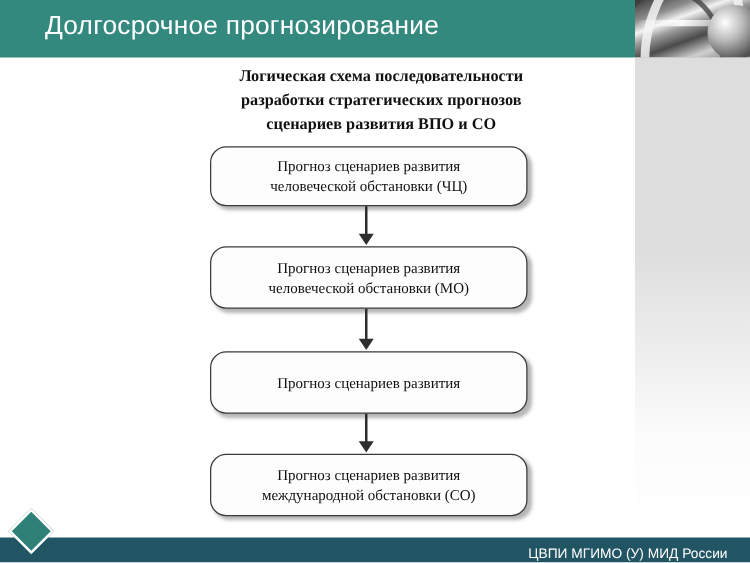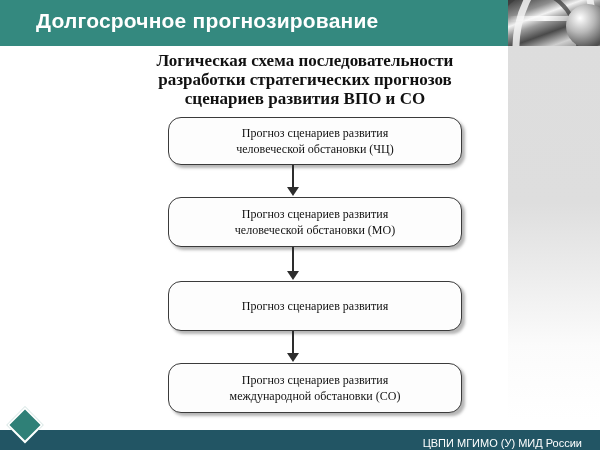--- a/index.html
+++ b/index.html
@@ -30,21 +30,21 @@
     height: 46px;
     background: #34897f;
   }
   #slide-title {
     position: absolute;
     left: 36px;
     top: 9px;
     width: 460px;
     font-family: "Liberation Sans", sans-serif;
     font-size: 21px;
-    font-weight: 700;
+    font-weight: 400;
     color: #ffffff;
     letter-spacing: 0.2px;
     white-space: nowrap;
   }
 
   
   #header-photo {
     position: absolute;
     left: 508px;
     top: 0;
@@ -92,38 +92,38 @@
 
   
   #content-heading {
     position: absolute;
     left: 118px;
     top: 51px;
     width: 374px;
     text-align: center;
     font-family: "Liberation Serif", serif;
     font-weight: bold;
-    font-size: 17px;
+    font-size: 13px;
     line-height: 19px;
     color: #111111;
   }
   #content-heading .hl { display: block; }
 
   #flow {
     position: absolute;
     left: 168px;
     top: 117px;
     width: 256px;
     height: 300px;
   }
 
   .flow-node {
     position: absolute;
     left: 0;
-    width: 294px;
+    width: 254px;
     box-sizing: border-box;
     background: #fdfdfd;
     border: 1.3px solid #3b3b3b;
     border-radius: 13px;
     box-shadow: 3px 3px 3px rgba(120,120,120,0.55);
     font-family: "Liberation Serif", serif;
     font-size: 12px;
     line-height: 16px;
     color: #111111;
     text-align: center;

